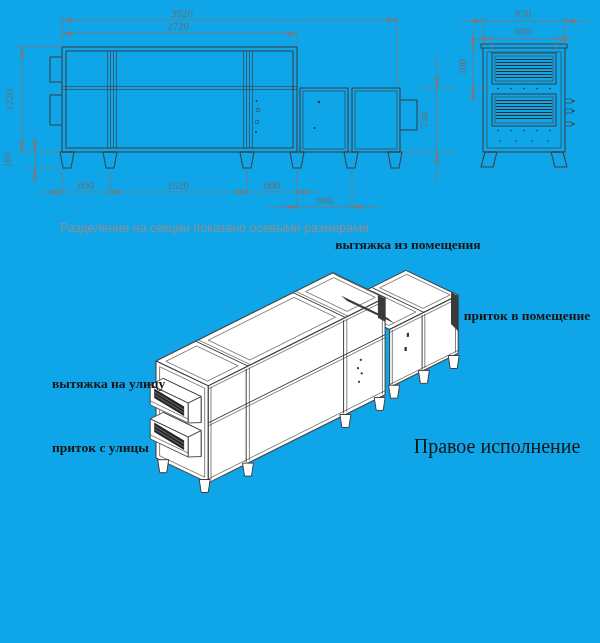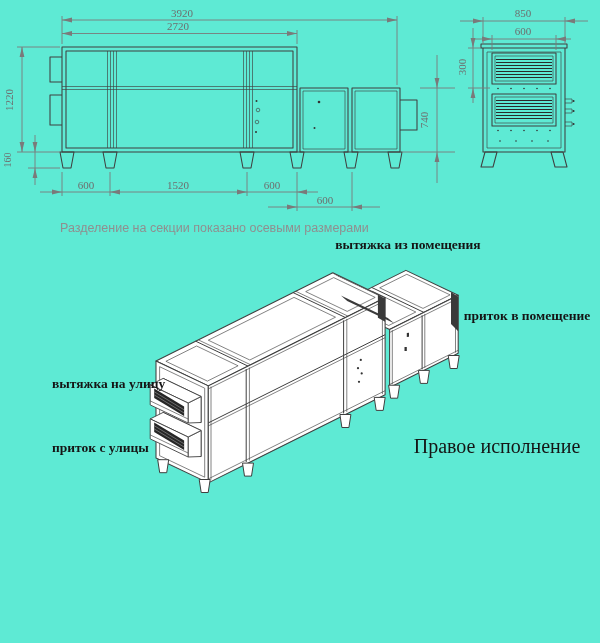--- a/index.html
+++ b/index.html
@@ -1,16 +1,16 @@
 <!DOCTYPE html>
 <html><head>
 <meta charset="utf-8">
 <style>
   html,body{margin:0;padding:0;background:#fff;}
-  .page{position:relative;width:600px;height:643px;background:#5eead4;overflow:hidden;
+  .page{position:relative;width:600px;height:643px;background:#0ea5e9;overflow:hidden;
         font-family:"Liberation Serif",serif;}
   svg{position:absolute;left:0;top:0;}
   .dimtext{font-family:"Liberation Serif",serif;font-size:11px;fill:#6e6e6e;}
   .dimtext-s{font-family:"Liberation Serif",serif;font-size:10px;fill:#6e6e6e;}
   .notetext{font-family:"Liberation Sans",sans-serif;font-size:12.5px;fill:#8f8f8f;}
   .isolabel{font-family:"Liberation Serif",serif;font-size:13.5px;font-weight:bold;fill:#151515;}
   .isotitle{font-family:"Liberation Serif",serif;font-size:20px;font-weight:normal;fill:#151515;}
   .dline{stroke:#7a7a7a;stroke-width:0.9;fill:none;}
   .arr{fill:#7a7a7a;stroke:none;}
   .draw{stroke:#3f3f3f;stroke-width:1.05;fill:none;stroke-linejoin:round;}

